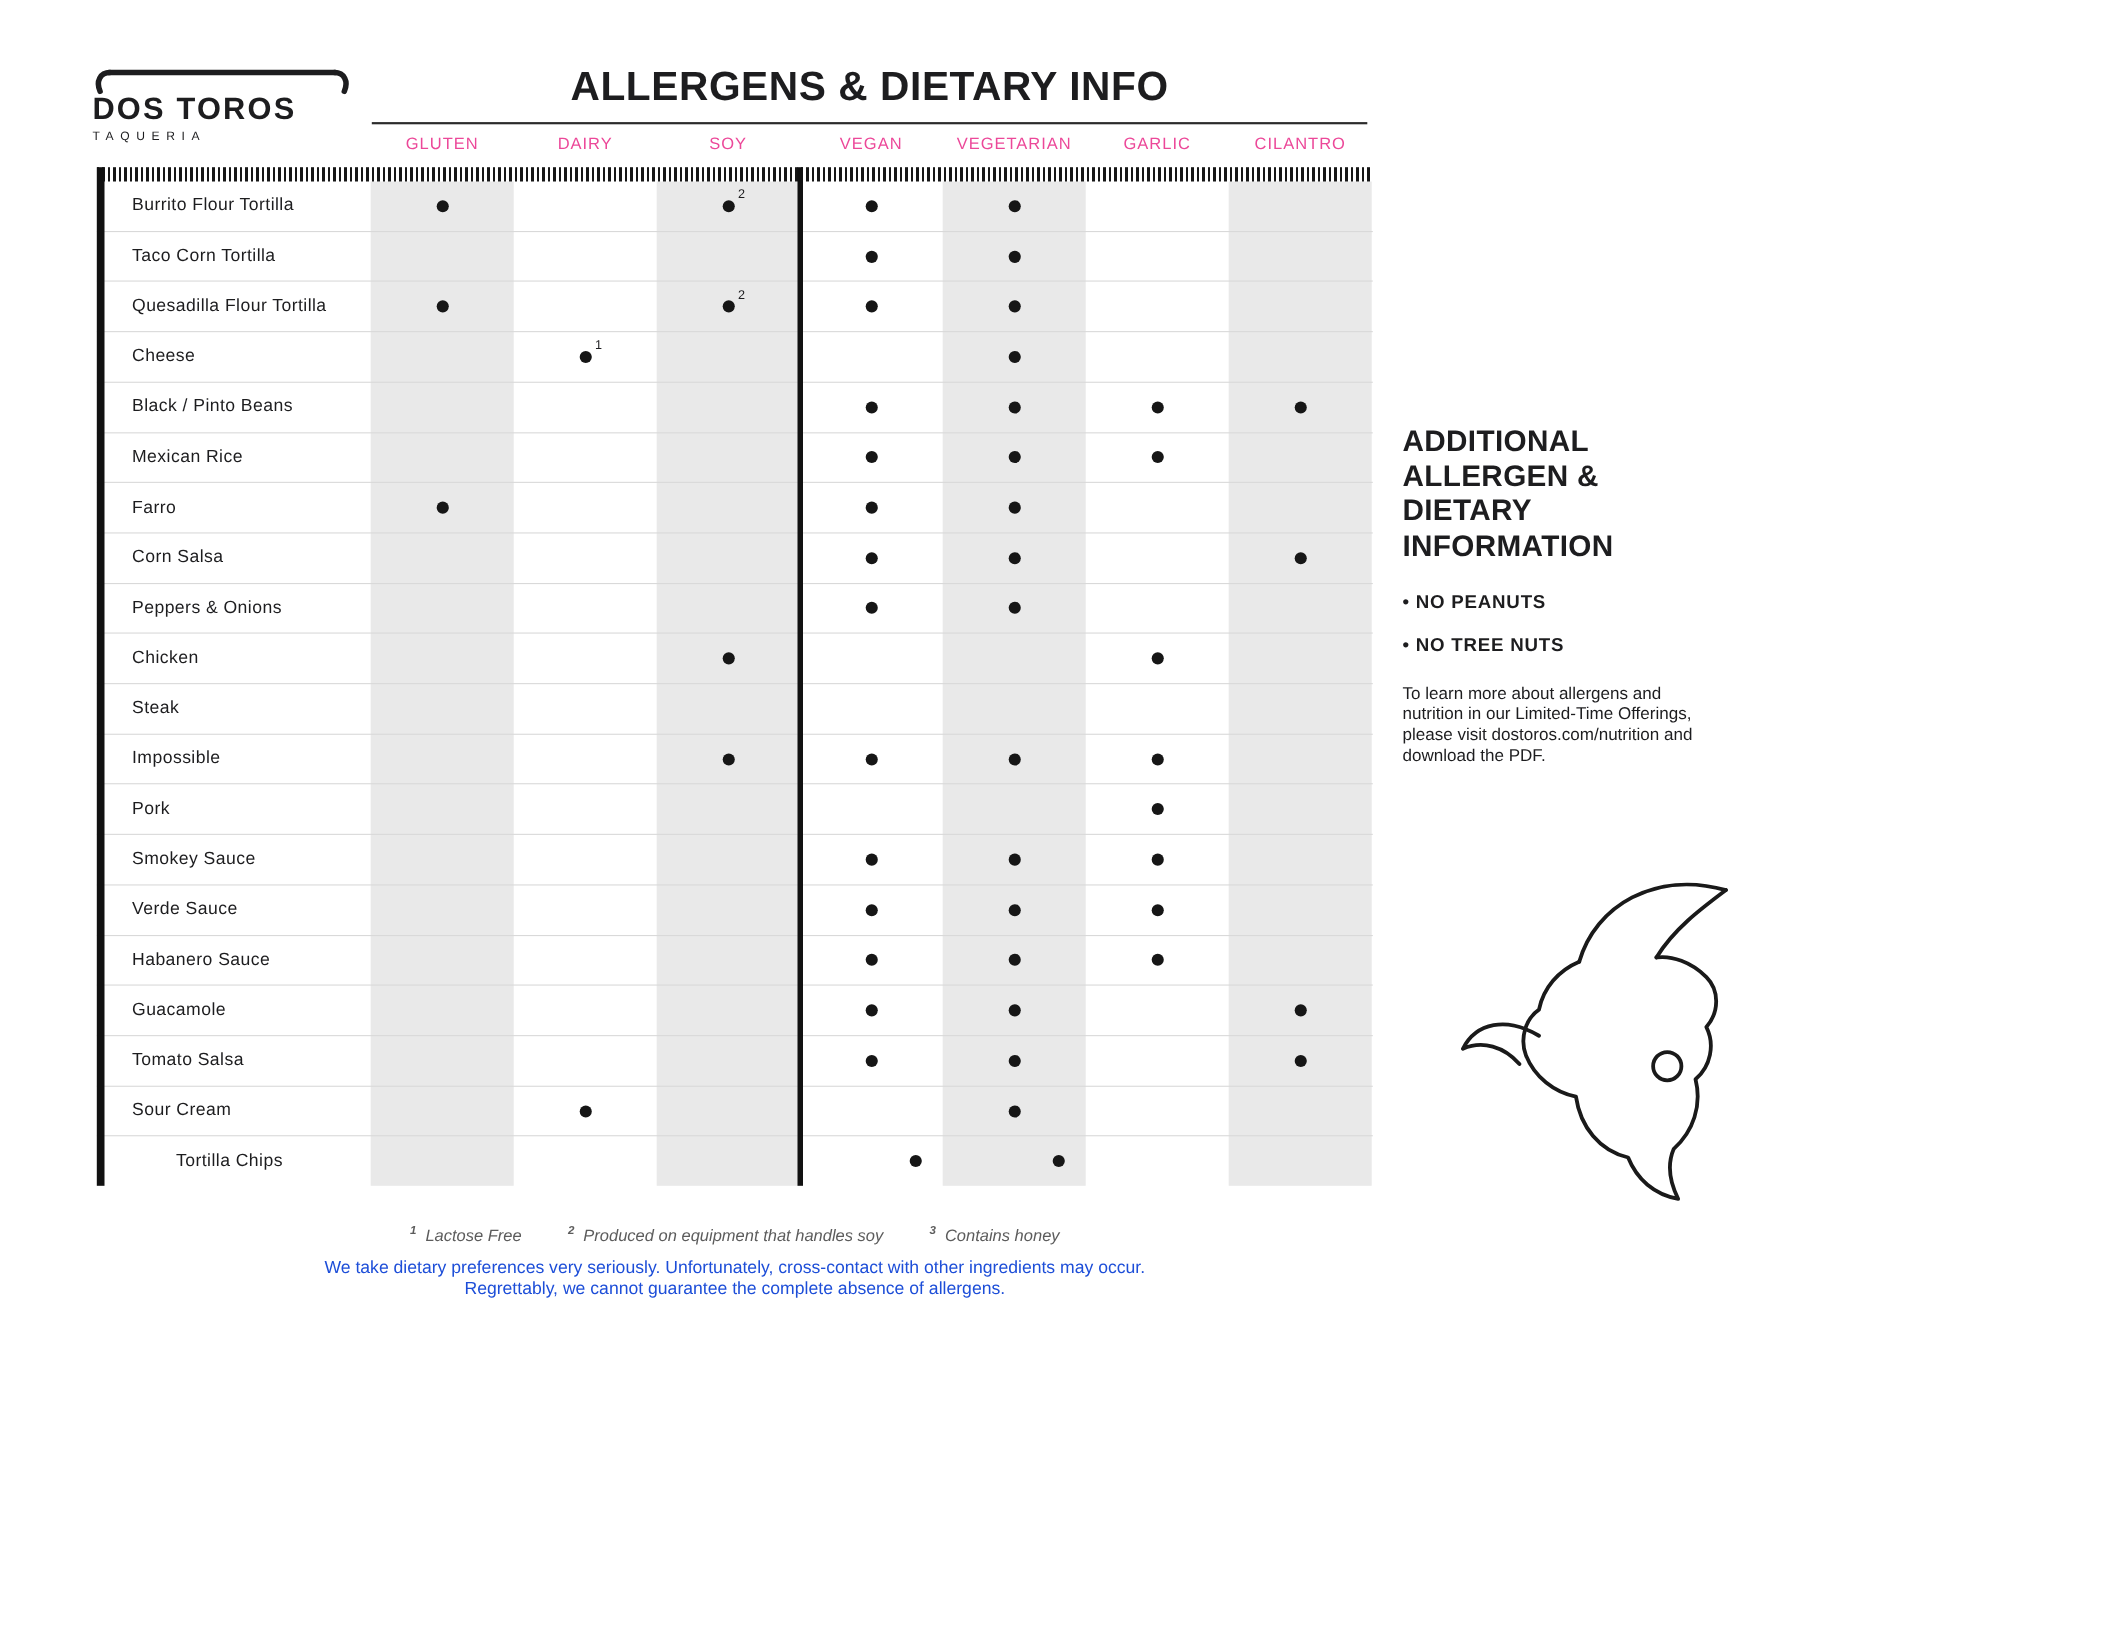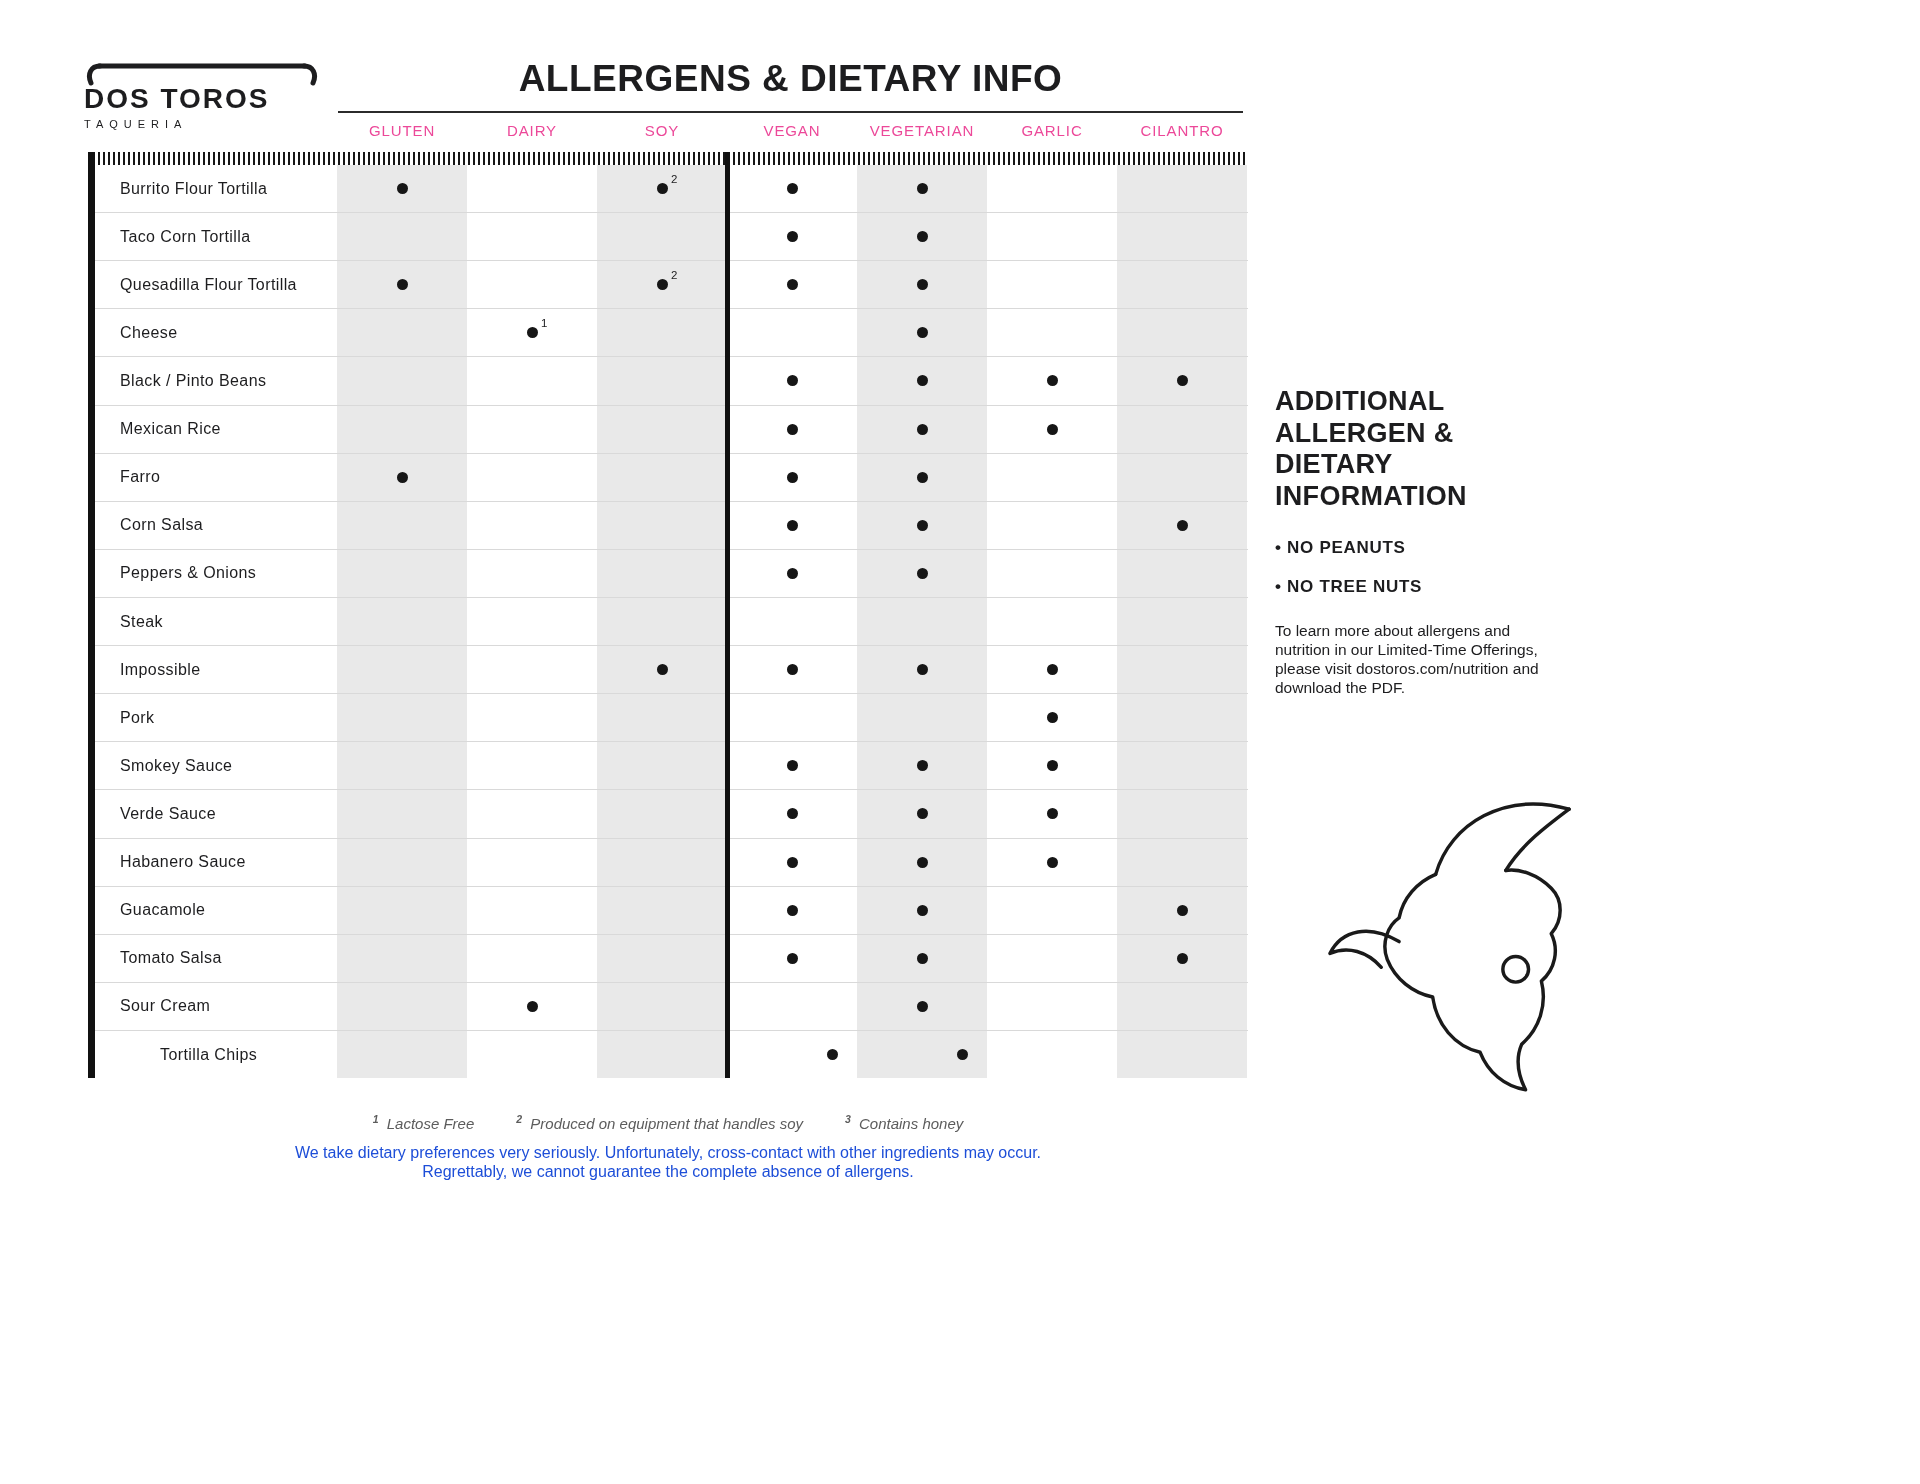--- a/index.html
+++ b/index.html
@@ -159,20 +159,25 @@
         <span class="dot" style="left: 698.5px;"></span>
         <span class="dot" style="left: 828.5px;"></span>
         <span class="dot" style="left: 1088.5px;"></span>
       </div>
       <div class="t-row">
         <div class="t-label">Peppers &amp; Onions</div>
         <span class="dot" style="left: 698.5px;"></span>
         <span class="dot" style="left: 828.5px;"></span>
       </div>
       <div class="t-row">
+        <div class="t-label">Chicken</div>
+        <span class="dot" style="left: 568.5px;"></span>
+        <span class="dot" style="left: 958.5px;"></span>
+      </div>
+      <div class="t-row">
         <div class="t-label">Steak</div>
       </div>
       <div class="t-row">
         <div class="t-label">Impossible</div>
         <span class="dot" style="left: 568.5px;"></span>
         <span class="dot" style="left: 698.5px;"></span>
         <span class="dot" style="left: 828.5px;"></span>
         <span class="dot" style="left: 958.5px;"></span>
       </div>
       <div class="t-row">

